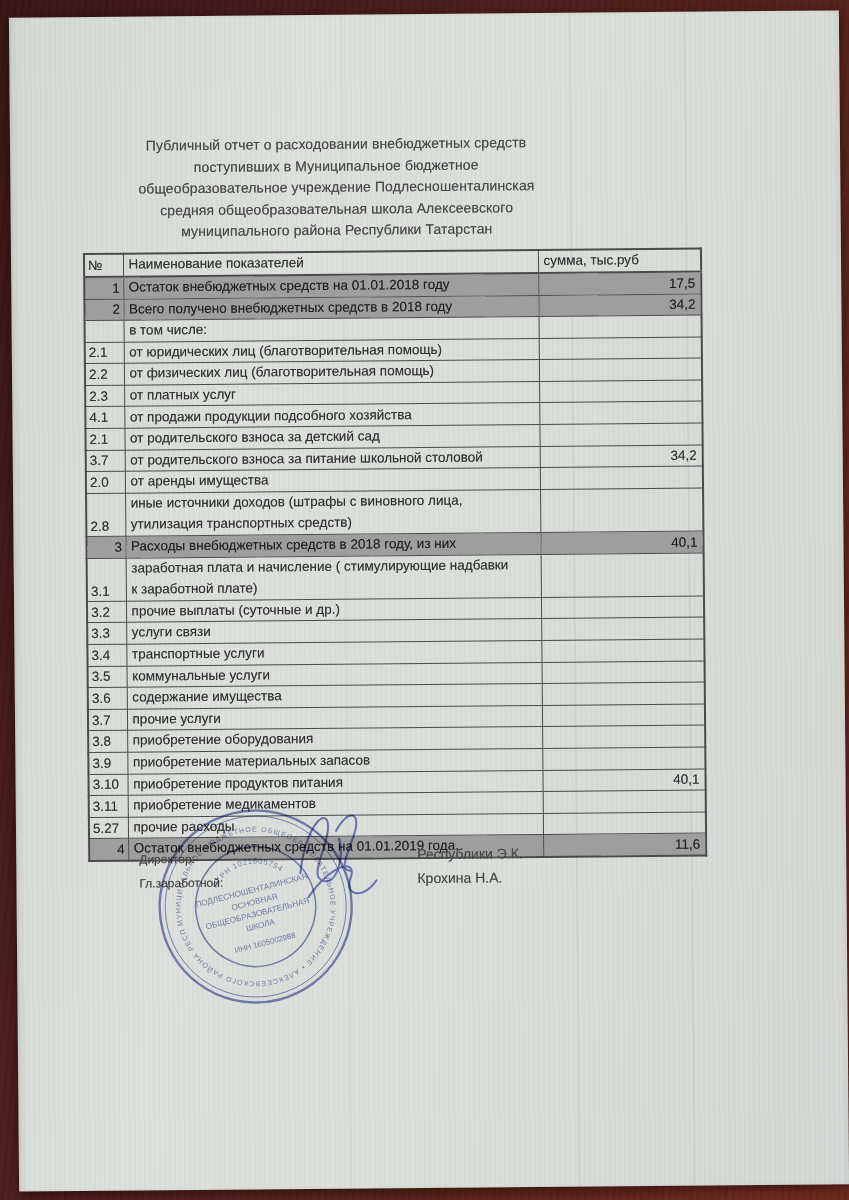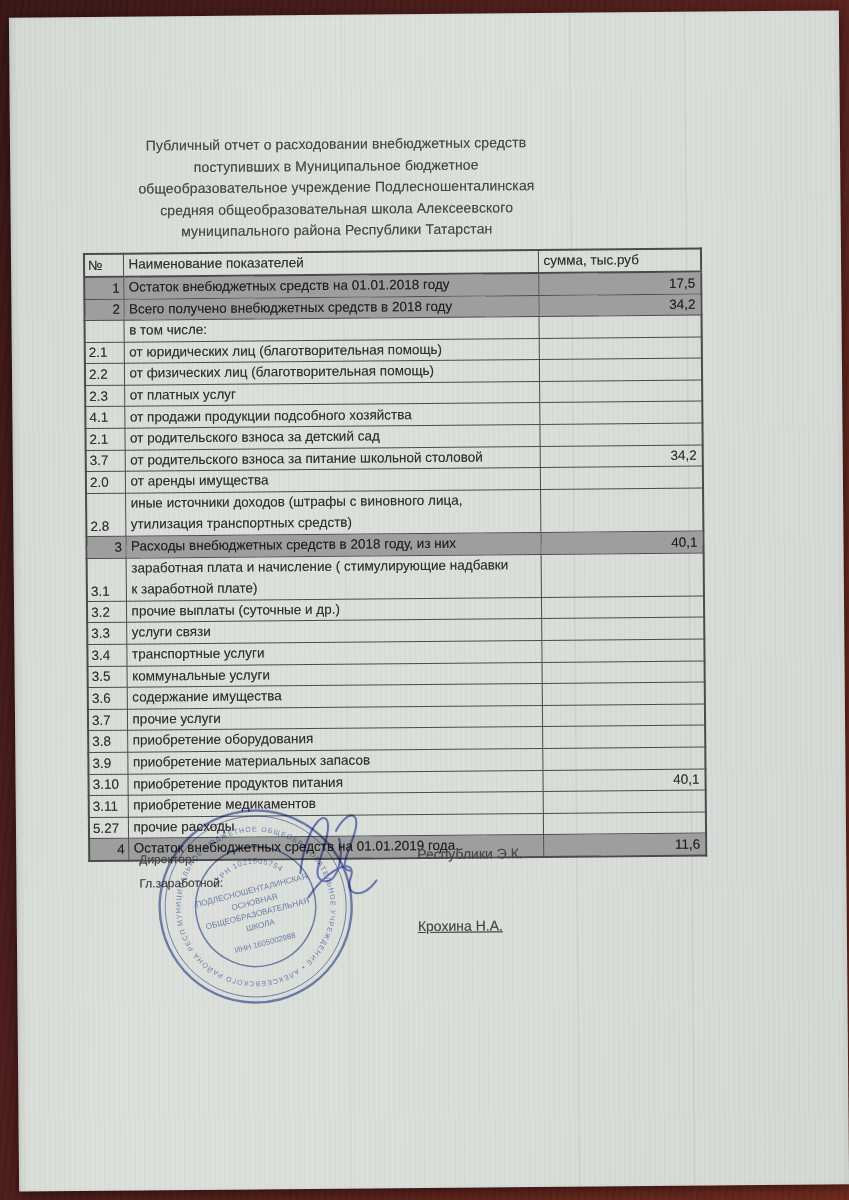--- a/index.html
+++ b/index.html
@@ -58,21 +58,21 @@
   .report-table td.cell-num.main{text-align:right;}
   .report-table tr.tall td.cell-num{vertical-align:bottom;padding-bottom:2px;}
   .report-table td.cell-label{padding-left:5px;white-space:pre-line;line-height:20.5px;}
   .report-table td.cell-value{text-align:right;padding-right:5px;}
   .report-table{border:2px solid #4b4b4b;}
   .sig-label{position:absolute;font-size:12px;color:#454545;text-shadow:0 0 .5px rgba(70,70,70,.5);}
   .sig-label.l1{left:123px;top:836px;}
   .sig-label.l2{left:123px;top:860px;}
   .sig-name{position:absolute;font-size:14px;color:#474747;text-shadow:0 0 .5px rgba(70,70,70,.5);}
   .sig-name.n1{left:401px;top:832px;}
-  .sig-name.n2{left:401px;top:904px;text-decoration:underline;}
+  .sig-name.n2{left:401px;top:856px;}
 
   .stamp{
     position:absolute;left:139px;top:791px;width:200px;height:200px;
     transform:rotate(-14deg);opacity:.78;mix-blend-mode:multiply;
     color:#5b6cb4;
   }
   .stamp text{fill:#5b6cb4;}
   .signature-ink{
     position:absolute;left:262px;top:786px;width:120px;height:120px;
     opacity:.85;mix-blend-mode:multiply;

